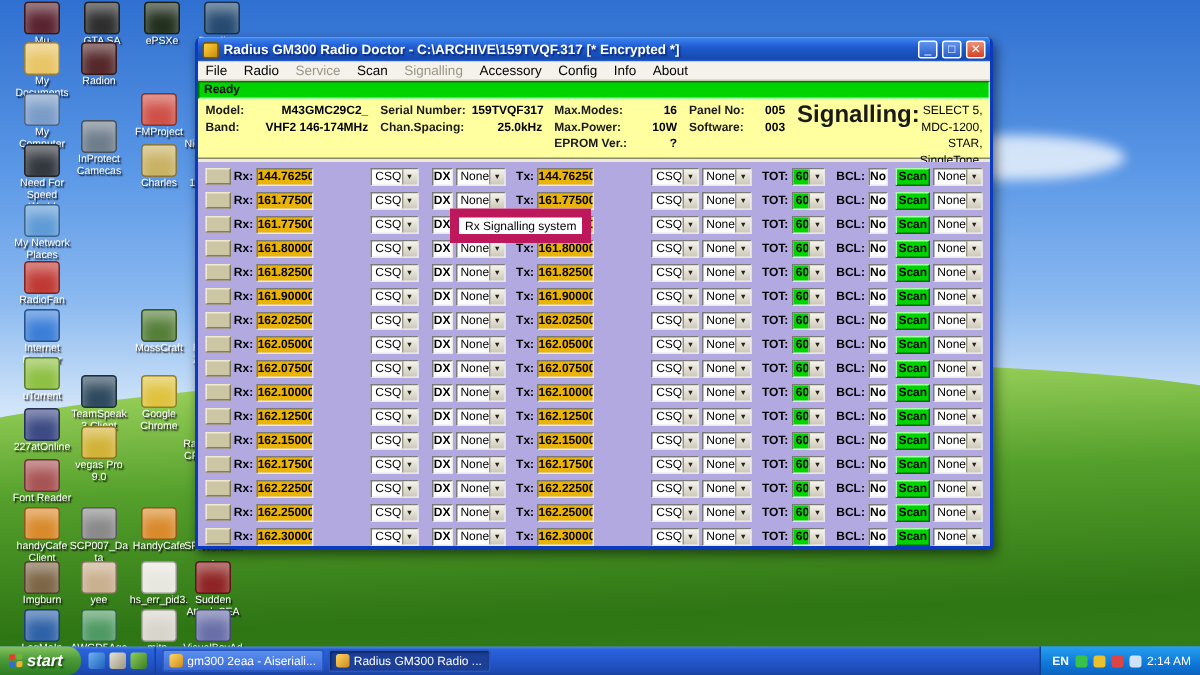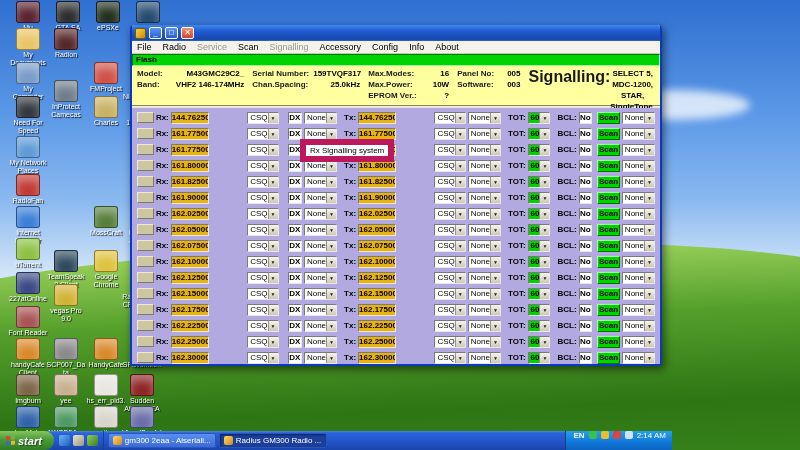--- a/index.html
+++ b/index.html
@@ -36,21 +36,21 @@
   .mitem.dis { color:#9a9789; }
   .readybar { height:12px; background:#00d400; border:1px solid; border-color:#007a00 #9dff9d #9dff9d #007a00;
     font-size:8px; font-weight:bold; color:#000; padding-left:3px; line-height:10px; }
   .infopanel { height:40px; background:#ffffa0; border-bottom:1px solid #8a8a6a; display:flex; padding:2px 5px; gap:8px; }
   .icol { display:flex; flex-direction:column; }
   .ipair { display:flex; justify-content:space-between; gap:4px; font-size:8px; line-height:11px; }
   .ilbl { font-weight:bold; color:#1a1a1a; white-space:nowrap; }
   .ival { font-weight:bold; color:#000; white-space:nowrap; text-align:right; }
   .c1{width:122px;} .c2{width:108px;} .c3{width:92px;} .c4{width:72px;}
   .c5{flex:1; display:flex; justify-content:space-between;}
-  .sigvals { text-align:center; font-size:8px; font-weight:bold; line-height:11px; }
+  .sigvals { text-align:right; font-size:8px; font-weight:normal; line-height:11px; }
 
   
   #channels { position:absolute; left:0; right:0; top:83px; bottom:0; background:#b2a9e0; padding:3px 5px 0 5px; }
   .chrow { display:flex; align-items:center; height:13px; margin-bottom:3px; gap:2px; }
   .chnum { width:20px; height:11px; background:#cdc6a5; border:1px solid; border-color:#efe9d0 #827c5e #827c5e #efe9d0; cursor:pointer; }
   .lbl { font-size:8px; font-weight:bold; color:#000; white-space:nowrap; }
   .freq { width:46px; height:12px; background:#eab308; border:1px solid; border-color:#7a7a7a #e8e8e8 #e8e8e8 #7a7a7a;
     font-size:8px; font-weight:bold; text-align:center; line-height:10px; overflow:hidden; }
   .combo { display:flex; align-items:stretch; height:12px; background:#fff; border:1px solid; border-color:#7a7a7a #e8e8e8 #e8e8e8 #7a7a7a; cursor:pointer; }
   .combo .cv { flex:1; font-size:8px; line-height:10px; padding-left:2px; overflow:hidden; white-space:nowrap; }
@@ -61,37 +61,37 @@
   .dxbox,.nobox { height:12px; background:#fff; border:1px solid; border-color:#7a7a7a #e8e8e8 #e8e8e8 #7a7a7a;
     font-size:8px; font-weight:bold; text-align:center; line-height:10px; cursor:pointer; }
   .dxbox{width:17px; margin-left:7px;} .nobox{width:16px;}
   .scanbtn { width:27px; height:12px; background:#00d400; border:1px solid; border-color:#a6ffa6 #006e00 #006e00 #a6ffa6;
     font-size:8px; font-weight:bold; text-align:center; line-height:10px; cursor:pointer; margin-left:3px; }
   .mL{margin-left:5px;}
   .tooltip { position:absolute; left:168px; top:114px; z-index:9; background:#fff; border:6px solid #be185d;
     font-size:8px; padding:1px 4px; white-space:nowrap; }
 
   
-  .taskbar { position:absolute; left:0; bottom:0; width:672px; height:19px; z-index:10; display:flex; align-items:stretch;
+  .taskbar { position:absolute; left:0; bottom:0; width:800px; height:19px; z-index:10; display:flex; align-items:stretch;
     background:linear-gradient(180deg,#4a86e8 0%,#2a63dd 10%,#2050c0 70%,#1a44a6 100%); }
   .start { display:flex; align-items:center; gap:3px; padding:0 12px 0 6px; cursor:pointer;
     background:linear-gradient(180deg,#86c460 0%,#4a9a38 45%,#2f7d24 100%); border-radius:0 9px 9px 0;
     color:#fff; font-style:italic; font-weight:bold; font-size:11px; text-shadow:1px 1px 1px #1c4a12; }
   .flag { display:grid; grid-template-columns:4px 4px; grid-template-rows:4px 4px; gap:1px; transform:skewY(-6deg); }
   .flag i { display:block; border-radius:1px; }
   .ql { display:flex; align-items:center; gap:3px; padding:0 5px; border-right:1px solid #1a3f9a; }
   .qicon { width:11px; height:11px; border-radius:2px; cursor:pointer; }
   #tasks { display:flex; align-items:center; gap:3px; padding:2px 4px; flex:1; }
   .task { display:flex; align-items:center; gap:3px; width:108px; height:15px; padding:0 4px; cursor:pointer;
     background:linear-gradient(180deg,#5a8fee,#3a6ad8); border:1px solid #2a55bb; border-radius:2px;
     color:#fff; font-size:8px; overflow:hidden; }
   .task.active { background:#1c3f97; box-shadow:inset 1px 1px 2px #0c2460; }
   .task .ticon { width:9px; height:9px; border-radius:2px; background:linear-gradient(135deg,#ffd767,#cf8a1a); flex:0 0 auto; }
   .task .tlabel { white-space:nowrap; overflow:hidden; }
-  .tray { display:flex; align-items:flex-start; gap:4px; padding:0 6px 0 8px;
+  .tray { display:flex; align-items:center; gap:4px; padding:0 6px 0 8px;
     background:linear-gradient(180deg,#24a0ef 0%,#1077d8 60%,#0b63bf 100%); border-left:1px solid #0a3f92; color:#fff; }
   .lang { font-size:8px; font-weight:bold; }
   .tdot { width:8px; height:8px; border-radius:2px; cursor:pointer; }
   .clock { font-size:8px; white-space:nowrap; }
 </style>
 </head>
 <body>
 
 <div class="desktop">
   <div class="cloud" style="left:300px;top:40px;width:120px;height:26px;"></div>
@@ -281,20 +281,21 @@
 
   <div class="dicon" style="left: 122px; top: 406px;">
     <div class="ig" style="background: rgb(106, 111, 168);"></div>
     <div class="ilabel">VisualBoyAd...</div>
   </div>
 </div>
 
   <div class="window">
     <div class="titlebar">
       <div class="wicon"></div>
+      <div class="wtitle">Radius GM300 Radio Doctor   -   C:\ARCHIVE\159TVQF.317   [* Encrypted *]</div>
       <div class="wbtn">_</div>
       <div class="wbtn">□</div>
       <div class="wbtn close">✕</div>
     </div>
     <div class="menubar" id="menubar">
   <span class="mitem">File</span>
 
   <span class="mitem">Radio</span>
 
   <span class="mitem dis">Service</span>
@@ -304,21 +305,21 @@
   <span class="mitem dis">Signalling</span>
 
   <span class="mitem">Accessory</span>
 
   <span class="mitem">Config</span>
 
   <span class="mitem">Info</span>
 
   <span class="mitem">About</span>
 </div>
-    <div class="readybar">Flash</div>
+    <div class="readybar">Ready</div>
 
     <div class="infopanel">
       <div class="icol c1">
         <div class="ipair">
             <span class="ilbl">Model:</span>
             <span class="ival">M43GMC29C2_</span>
           </div>
         <div class="ipair">
             <span class="ilbl">Band:</span>
             <span class="ival">VHF2 146-174MHz</span>

